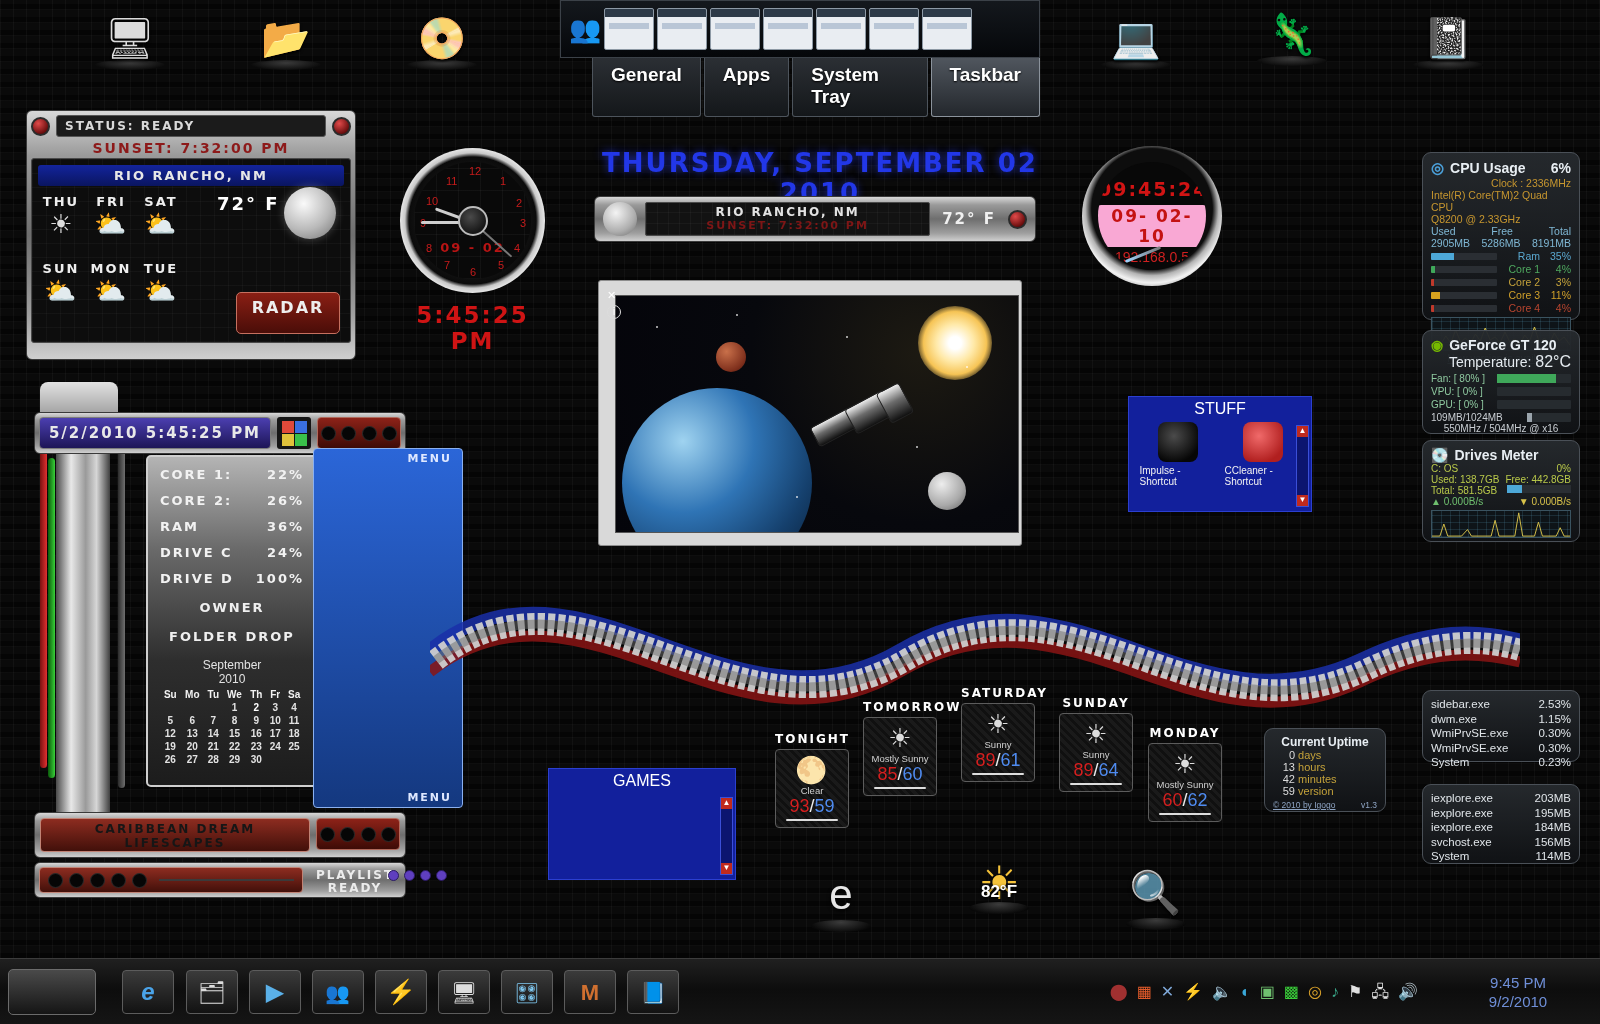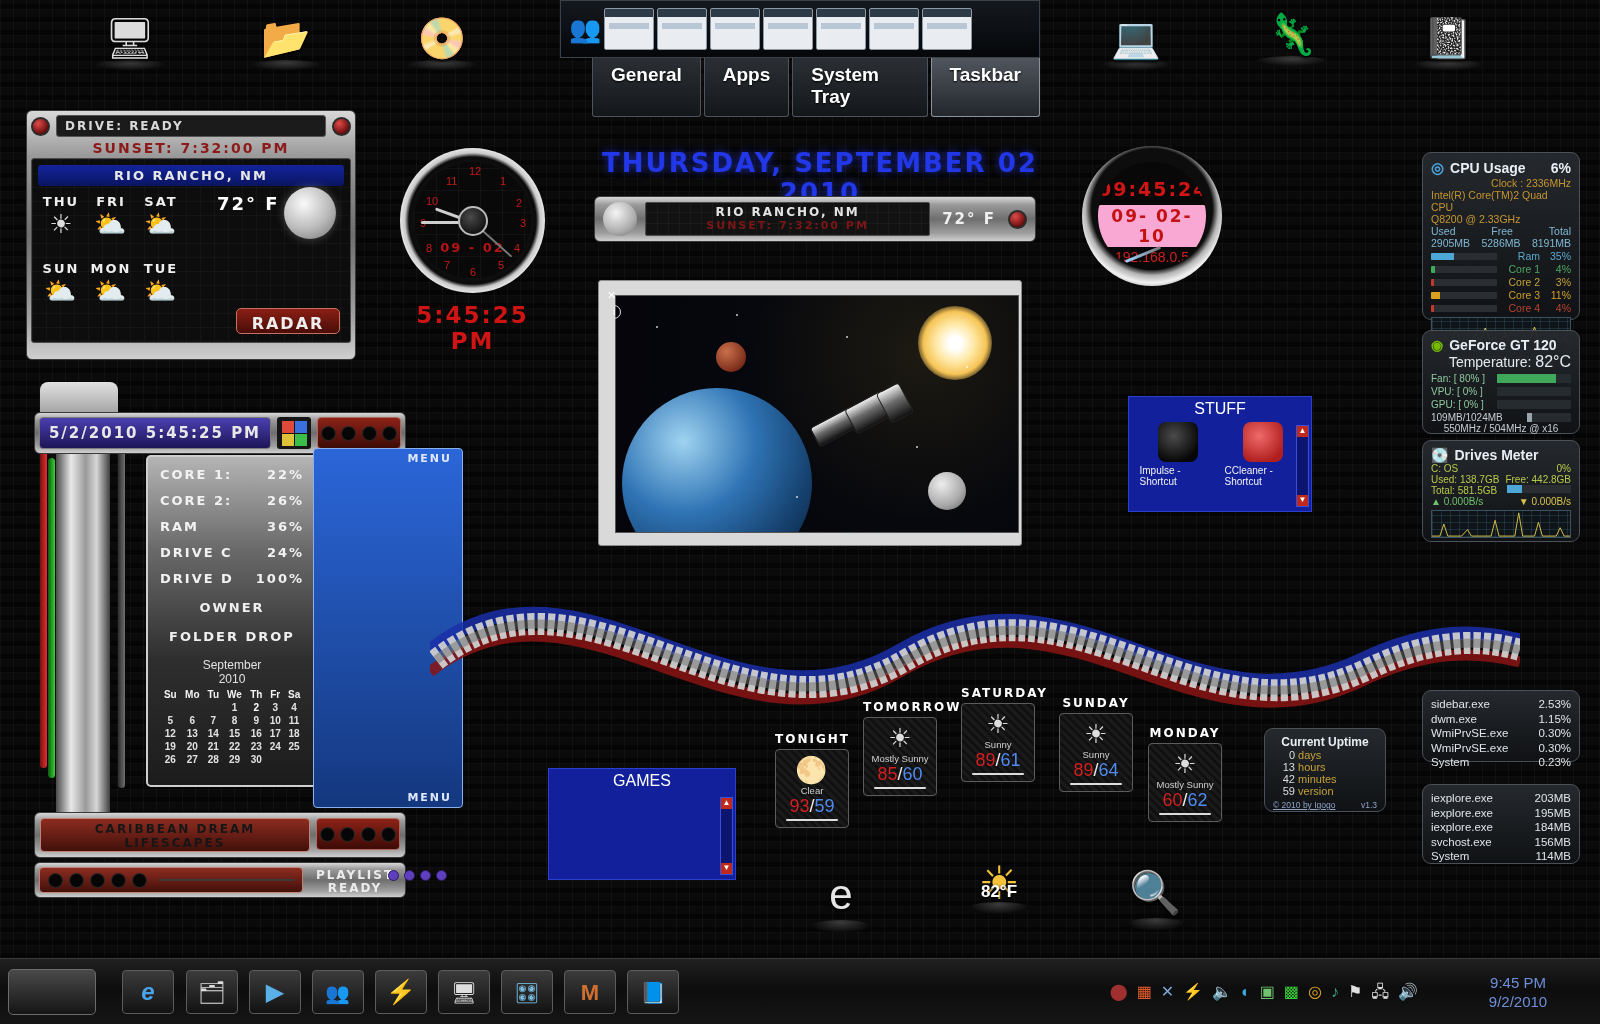--- a/index.html
+++ b/index.html
@@ -71,21 +71,21 @@
                        repeating-linear-gradient(90deg, rgba(255,255,255,.03) 0 1px, transparent 1px 14px); }
   .city-band { background: linear-gradient(180deg,#13249c,#0a1560); color: #e7e7e7;
      text-align: center; font-size: 13px; padding: 3px; border-radius: 3px; }
   .days-row { display: flex; gap: 4px; margin-top: 8px; }
   .day-cell { width: 46px; text-align: center; }
   .day-cell .dname { font-size: 13px; color: #eee; }
   .temp-big { position: absolute; left: 185px; top: 34px; color: #fff; font-size: 18px; }
   .moon { position: absolute; right: 14px; top: 28px; width: 52px; height: 52px; border-radius: 50%;
      background: radial-gradient(circle at 38% 32%, #fafafa, #b9b9b9 55%, #707070 100%);
      box-shadow: 0 0 10px rgba(255,255,255,.25); }
-  .radar-btn { position: absolute; right: 10px; bottom: 8px; width: 104px; height: 26px;
+  .radar-btn { position: absolute; right: 10px; bottom: 8px; width: 104px; height: 42px;
      background: linear-gradient(180deg,#8a1f14,#4a0d08); border: 1px solid #c6705f;
      border-radius: 5px; color: #eee; font-size: 16px; text-align: center; line-height: 30px; margin-left: 24px; }
   .sun-ic { font-size: 26px; line-height: 30px; }
 
   
   #gauge-clock { left: 400px; top: 148px; width: 145px; height: 145px; border-radius: 50%;
      background: radial-gradient(circle at 50% 50%, #111 55%, #0b0b0b 62%, #c9c9c9 66%, #efefef 72%, #8a8a8a 80%, #d9d9d9 88%, #4a4a4a 100%); }
   #gauge-clock .face { position: absolute; inset: 14px; border-radius: 50%; background: #090909;
      background-image: repeating-linear-gradient(0deg, rgba(255,255,255,.04) 0 1px, transparent 1px 22px),
                        repeating-linear-gradient(90deg, rgba(255,255,255,.04) 0 1px, transparent 1px 22px); }
@@ -329,21 +329,21 @@
     <div class="tab">General</div>
     <div class="tab">Apps</div>
     <div class="tab">System Tray</div>
     <div class="tab active">Taskbar</div>
   </div>
 </div>
 
 <div id="weather-panel" class="abs metal">
   <div class="wbar">
     <div class="led"></div>
-    <div class="status-field stencil">DRIVE: READY</div>
+    <div class="status-field stencil">STATUS: READY</div>
     <div class="led"></div>
   </div>
   <div class="sunset stencil">SUNSET: 7:32:00 PM</div>
   <div class="wbody">
     <div class="city-band stencil">RIO RANCHO, NM</div>
     <div class="days-row">
       <div class="day-cell">
         <div class="dname stencil">THU</div>
         <div class="sun-ic">☀</div>
       </div>

